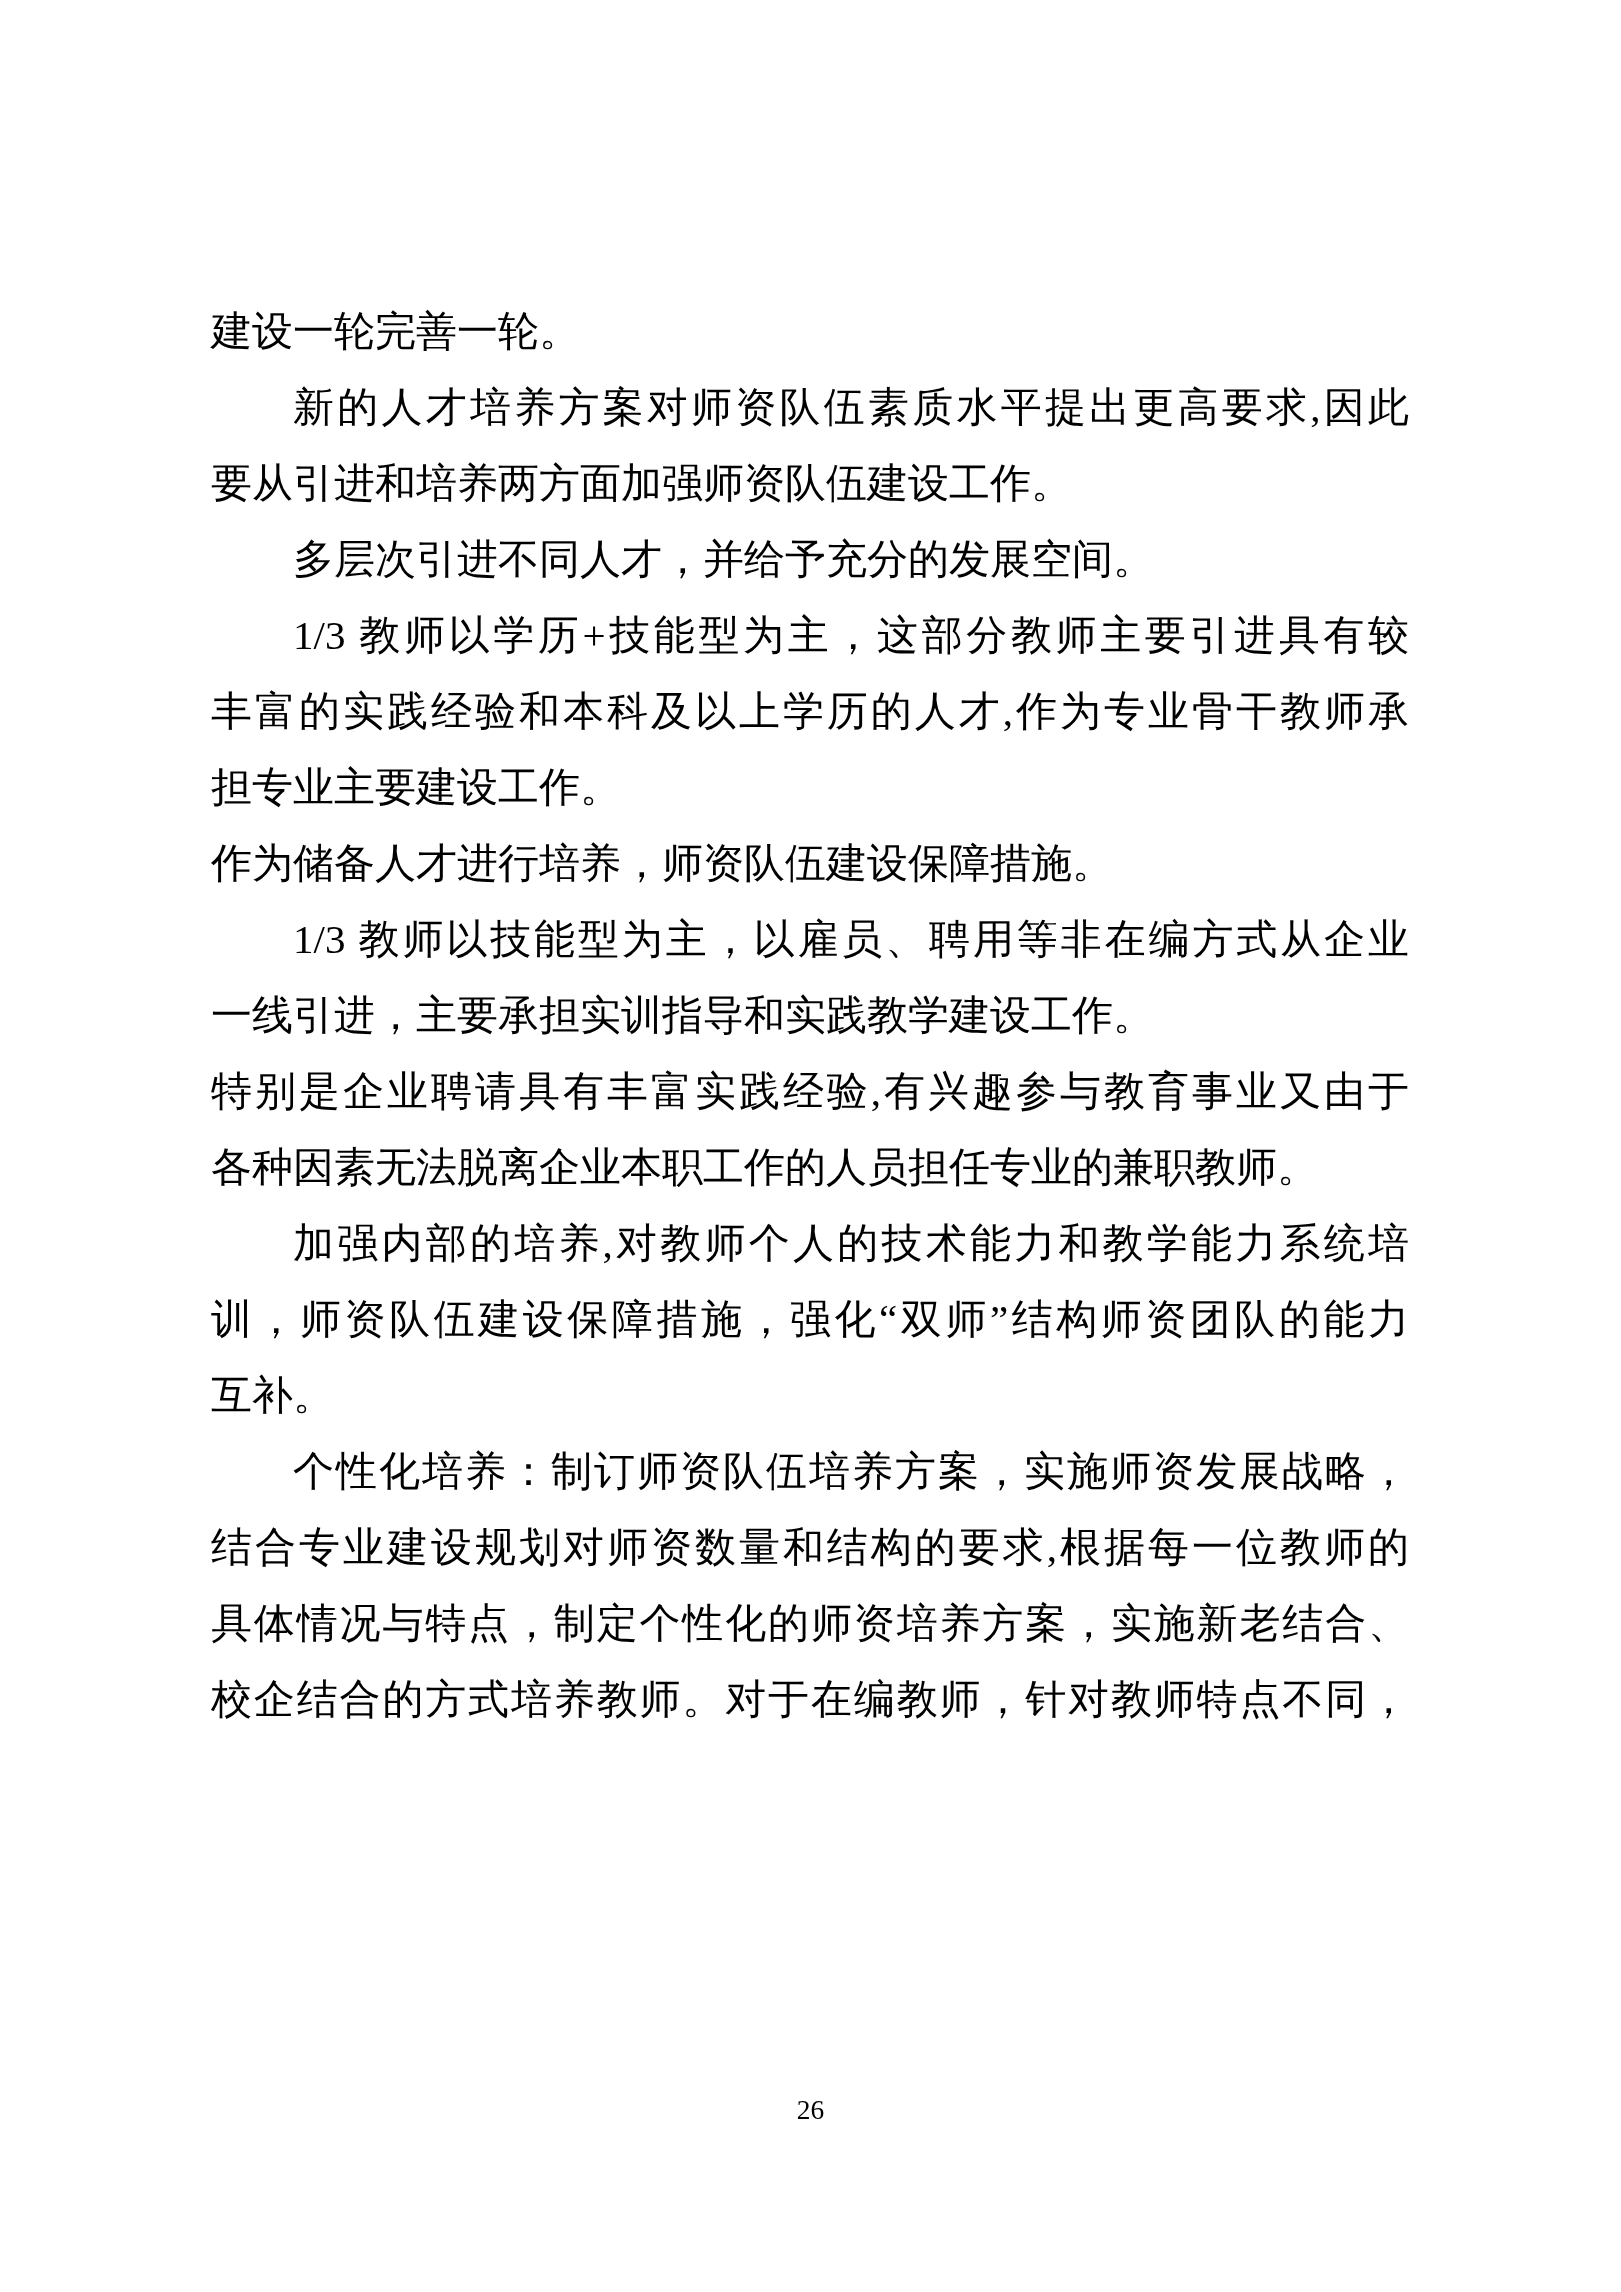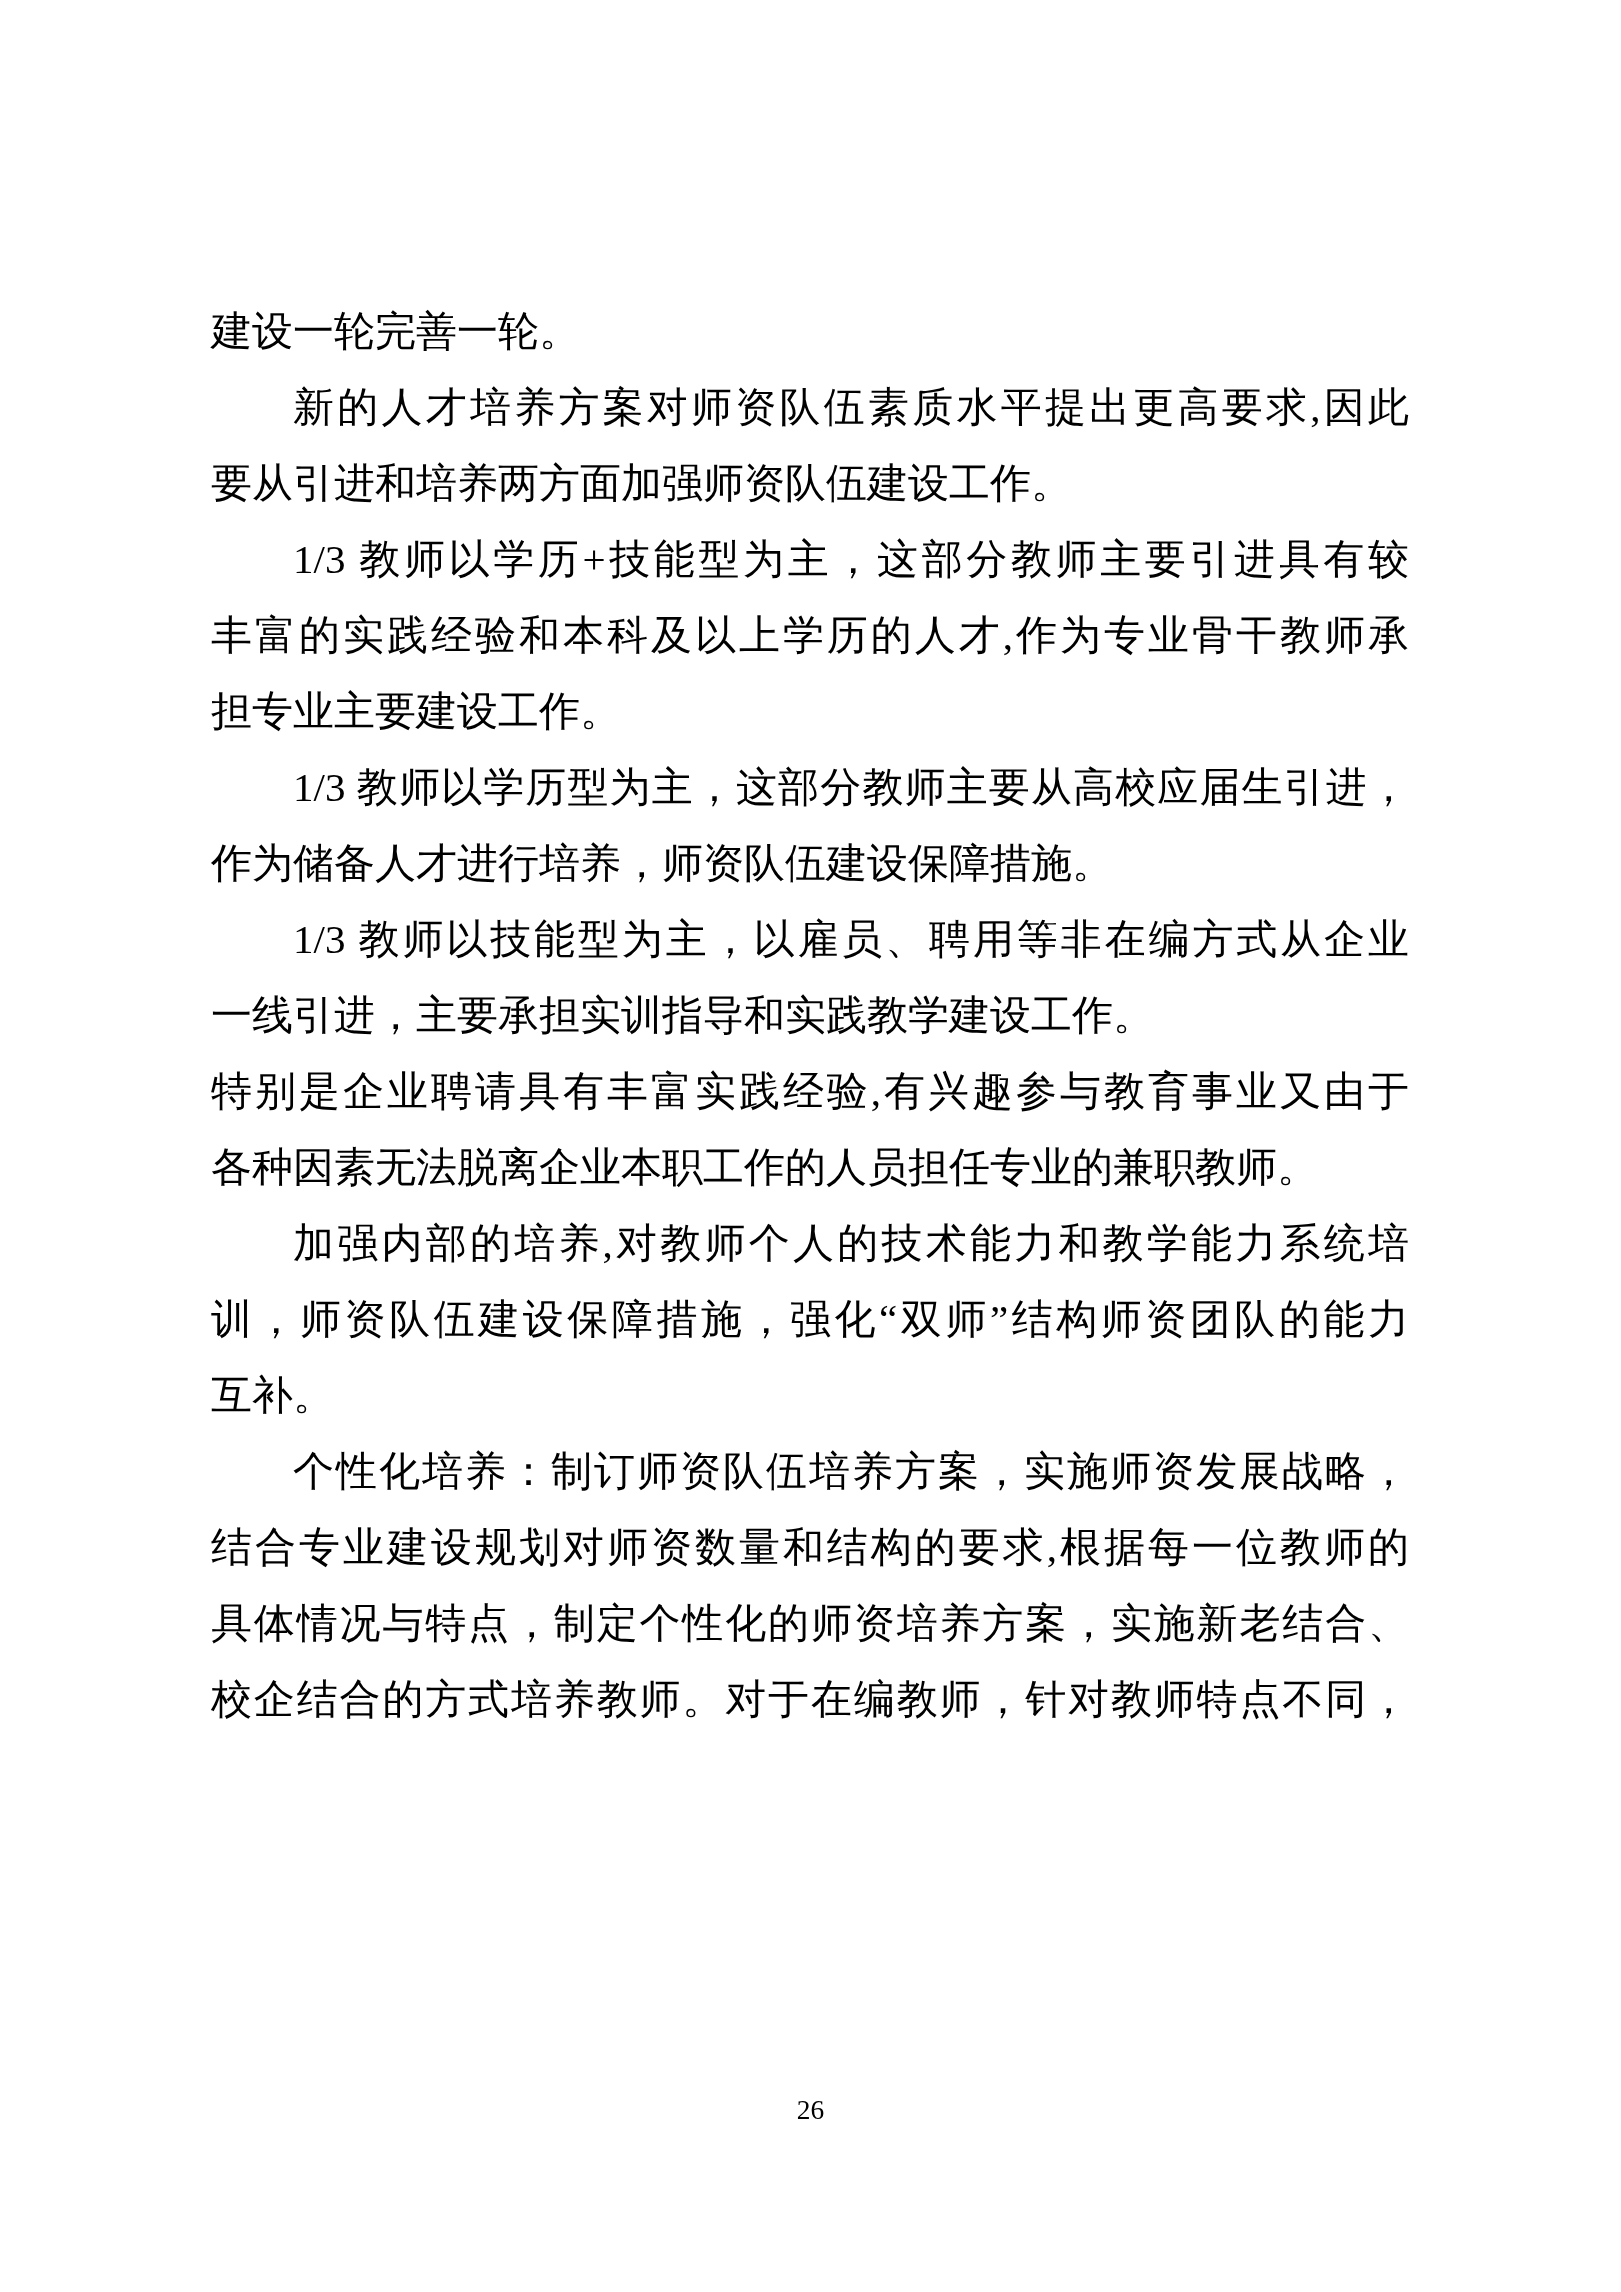--- a/index.html
+++ b/index.html
@@ -50,24 +50,24 @@
   }
 </style>
 </head>
 <body>
 
 <div class="page">
   <div class="text-block">
       <div class="line last">建设一轮完善一轮。</div>
       <div class="line indent">新的人才培养方案对师资队伍素质水平提出更高要求,因此</div>
       <div class="line last">要从引进和培养两方面加强师资队伍建设工作。</div>
+      <div class="line indent last">多层次引进不同人才，并给予充分的发展空间。</div>
       <div class="line indent">1/3 教师以学历+技能型为主，这部分教师主要引进具有较</div>
       <div class="line">丰富的实践经验和本科及以上学历的人才,作为专业骨干教师承</div>
       <div class="line last">担专业主要建设工作。</div>
-      <div class="line indent">1/3 教师以学历型为主，这部分教师主要从高校应届生引进，</div>
       <div class="line last">作为储备人才进行培养，师资队伍建设保障措施。</div>
       <div class="line indent">1/3 教师以技能型为主，以雇员、聘用等非在编方式从企业</div>
       <div class="line last">一线引进，主要承担实训指导和实践教学建设工作。</div>
       <div class="line">特别是企业聘请具有丰富实践经验,有兴趣参与教育事业又由于</div>
       <div class="line last">各种因素无法脱离企业本职工作的人员担任专业的兼职教师。</div>
       <div class="line indent">加强内部的培养,对教师个人的技术能力和教学能力系统培</div>
       <div class="line">训，师资队伍建设保障措施，强化“双师”结构师资团队的能力</div>
       <div class="line last">互补。</div>
       <div class="line indent">个性化培养：制订师资队伍培养方案，实施师资发展战略，</div>
       <div class="line">结合专业建设规划对师资数量和结构的要求,根据每一位教师的</div>

